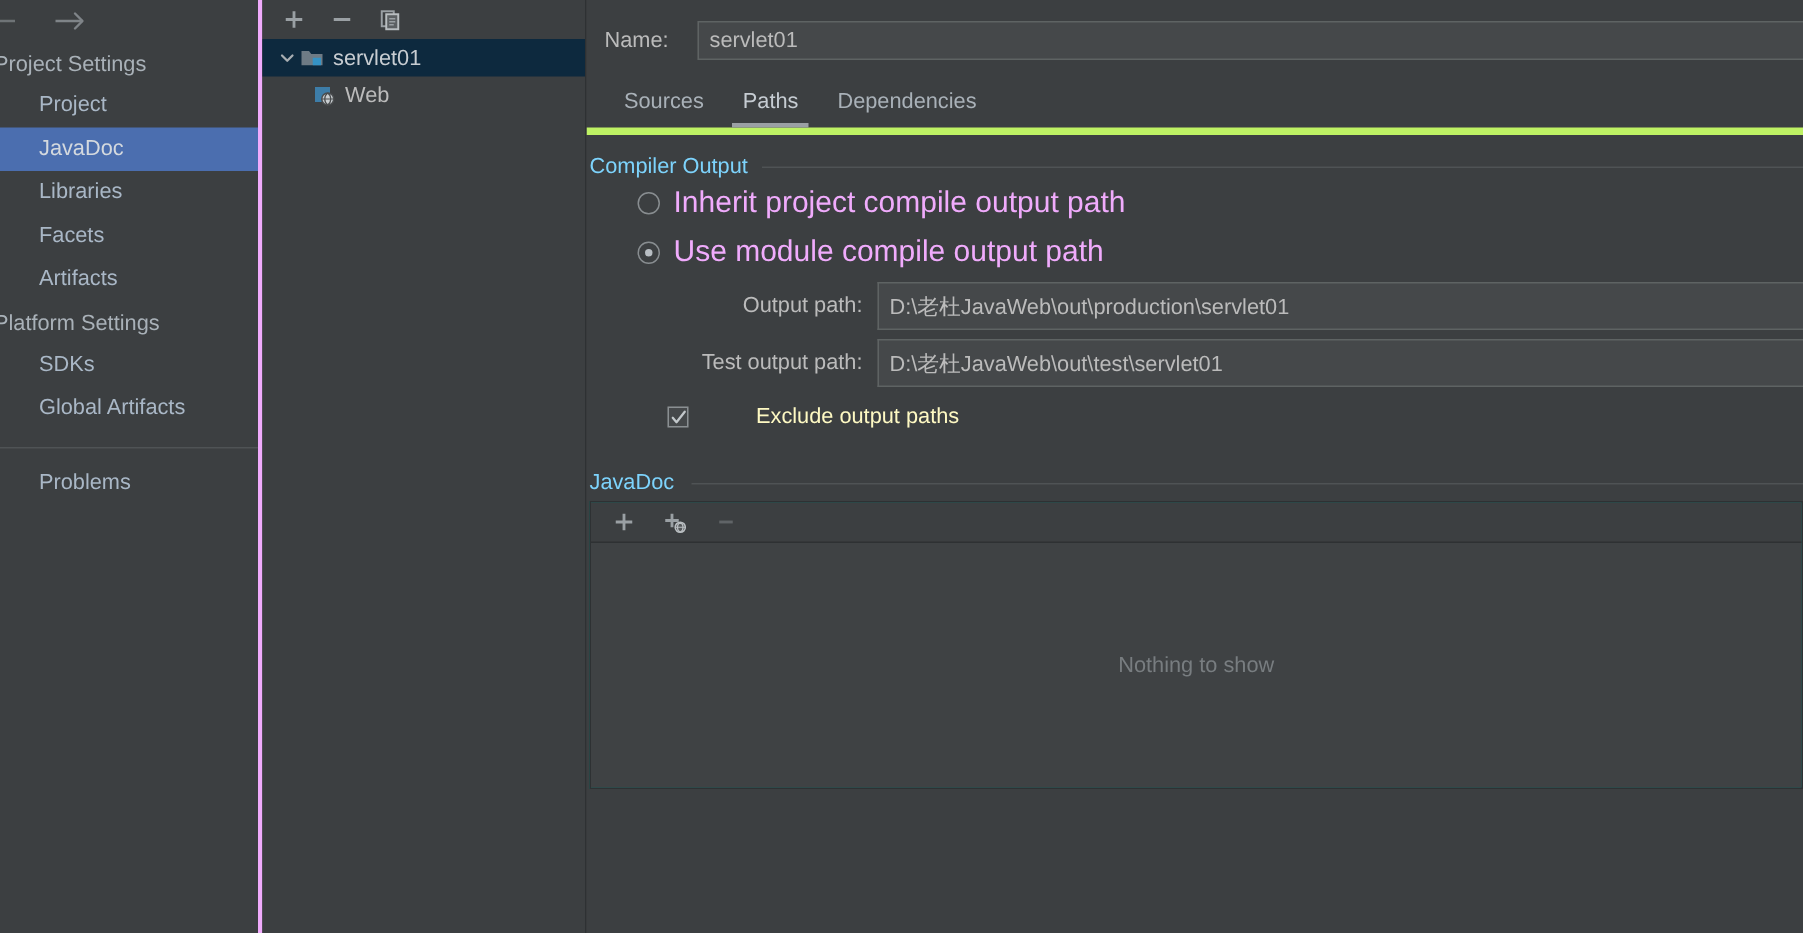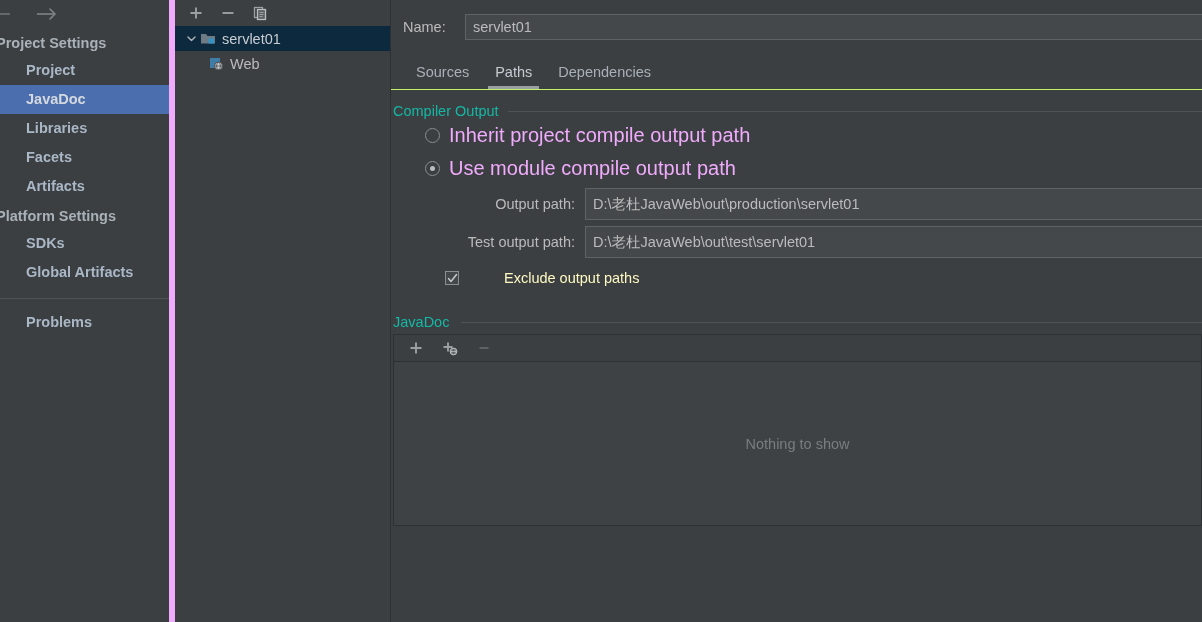--- a/index.html
+++ b/index.html
@@ -17,22 +17,21 @@
     display: flex;
     background: #3c3f41;
   }
 
   
   #sidebar {
     width: 175px; height: 622px;
     background: #3c3f41;
     position: relative;
     flex: 0 0 175px;
-    border-right: 6px solid #f0abfc;
-    font-weight: bold;
+    border-right: 3px solid #f0abfc;
   }
   .nav-toolbar {
     height: 28px;
     display: flex;
     align-items: center;
     padding-left: 0px;
     gap: 14px;
   }
   .nav-arrow {
     width: 26px; height: 20px;
@@ -154,21 +153,21 @@
     padding: 0 7px;
     outline: none;
     margin-right: -2px;
   }
 
   .tabs-row {
     display: flex;
     align-items: flex-end;
     height: 38px;
     padding-left: 12px;
-    border-bottom: 1px solid #bef264;
+    border-bottom: 5px solid #bef264;
     position: relative;
   }
   .tab {
     font-size: 14.5px;
     color: #a9b1b8;
     padding: 0 13px 9px 13px;
     cursor: pointer;
     position: relative;
     white-space: nowrap;
   }
@@ -182,21 +181,21 @@
   }
 
   .section-head {
     display: flex;
     align-items: center;
     gap: 9px;
     padding: 0 0 0 2px;
     margin-top: 13px;
   }
   .section-head .title {
-    color: #14b8a6;
+    color: #7dd3fc;
     font-size: 14.5px;
     white-space: nowrap;
   }
   .section-head .rule {
     flex: 1 1 auto;
     height: 1px;
     background: #4f5355;
     margin-right: 0px;
   }
   .section-inner { padding-left: 2px; }

